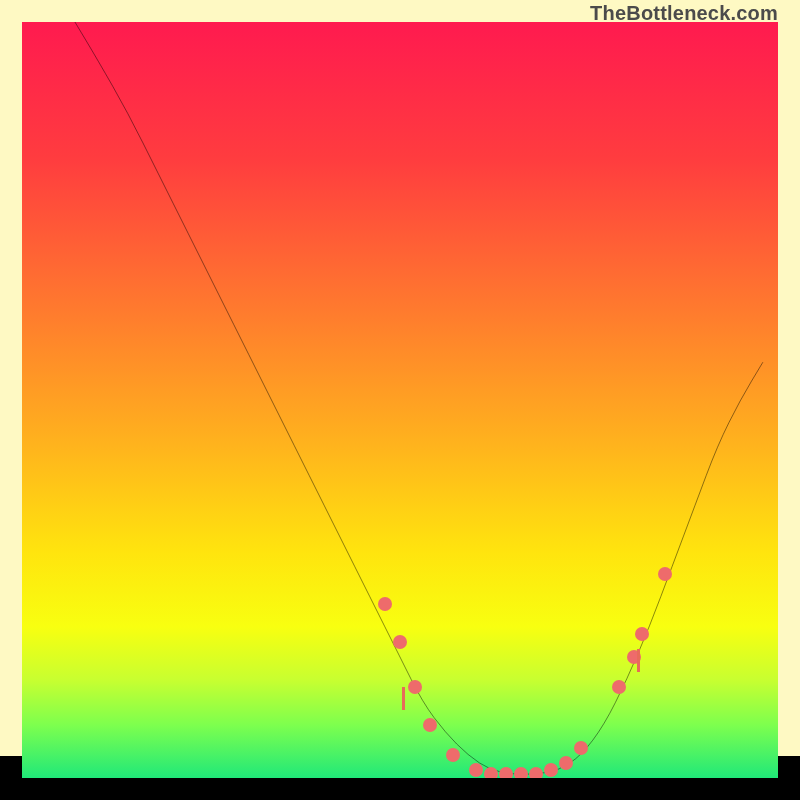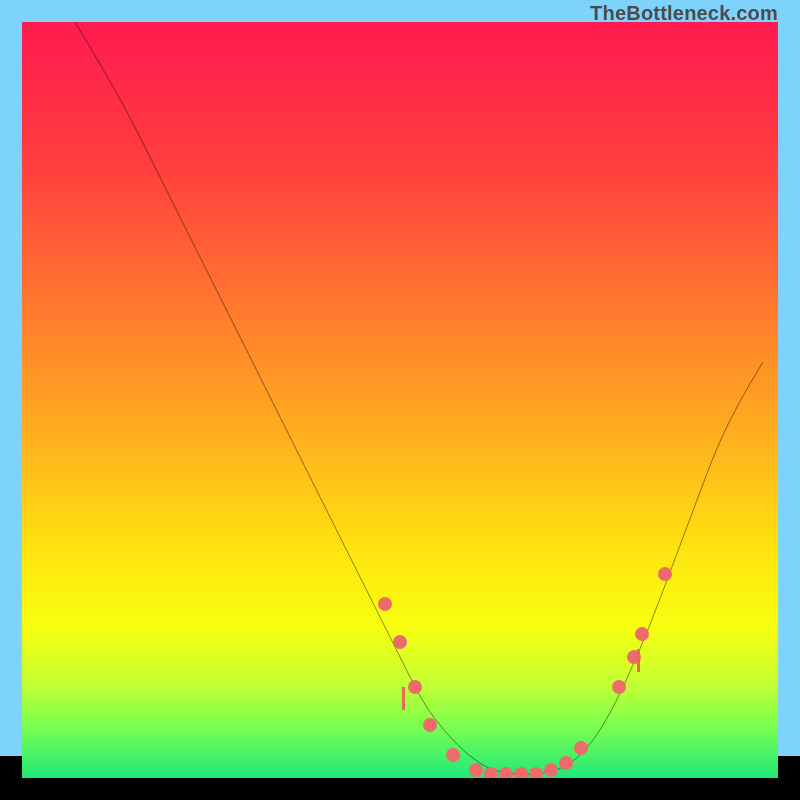--- a/index.html
+++ b/index.html
@@ -8,21 +8,21 @@
     width: 800px;
     height: 800px;
     overflow: hidden;
     background: #000;
     font-family: Arial, Helvetica, sans-serif;
   }
   .stage {
     position: relative;
     width: 800px;
     height: 756px;
-    background: #7dd3fc;
+    background: #fef9c3;
   }
   .plot-area {
     position: absolute;
     left: 22px;
     top: 22px;
     width: 756px;
     height: 756px;
     overflow: hidden;
   }
   .gradient-bg {

